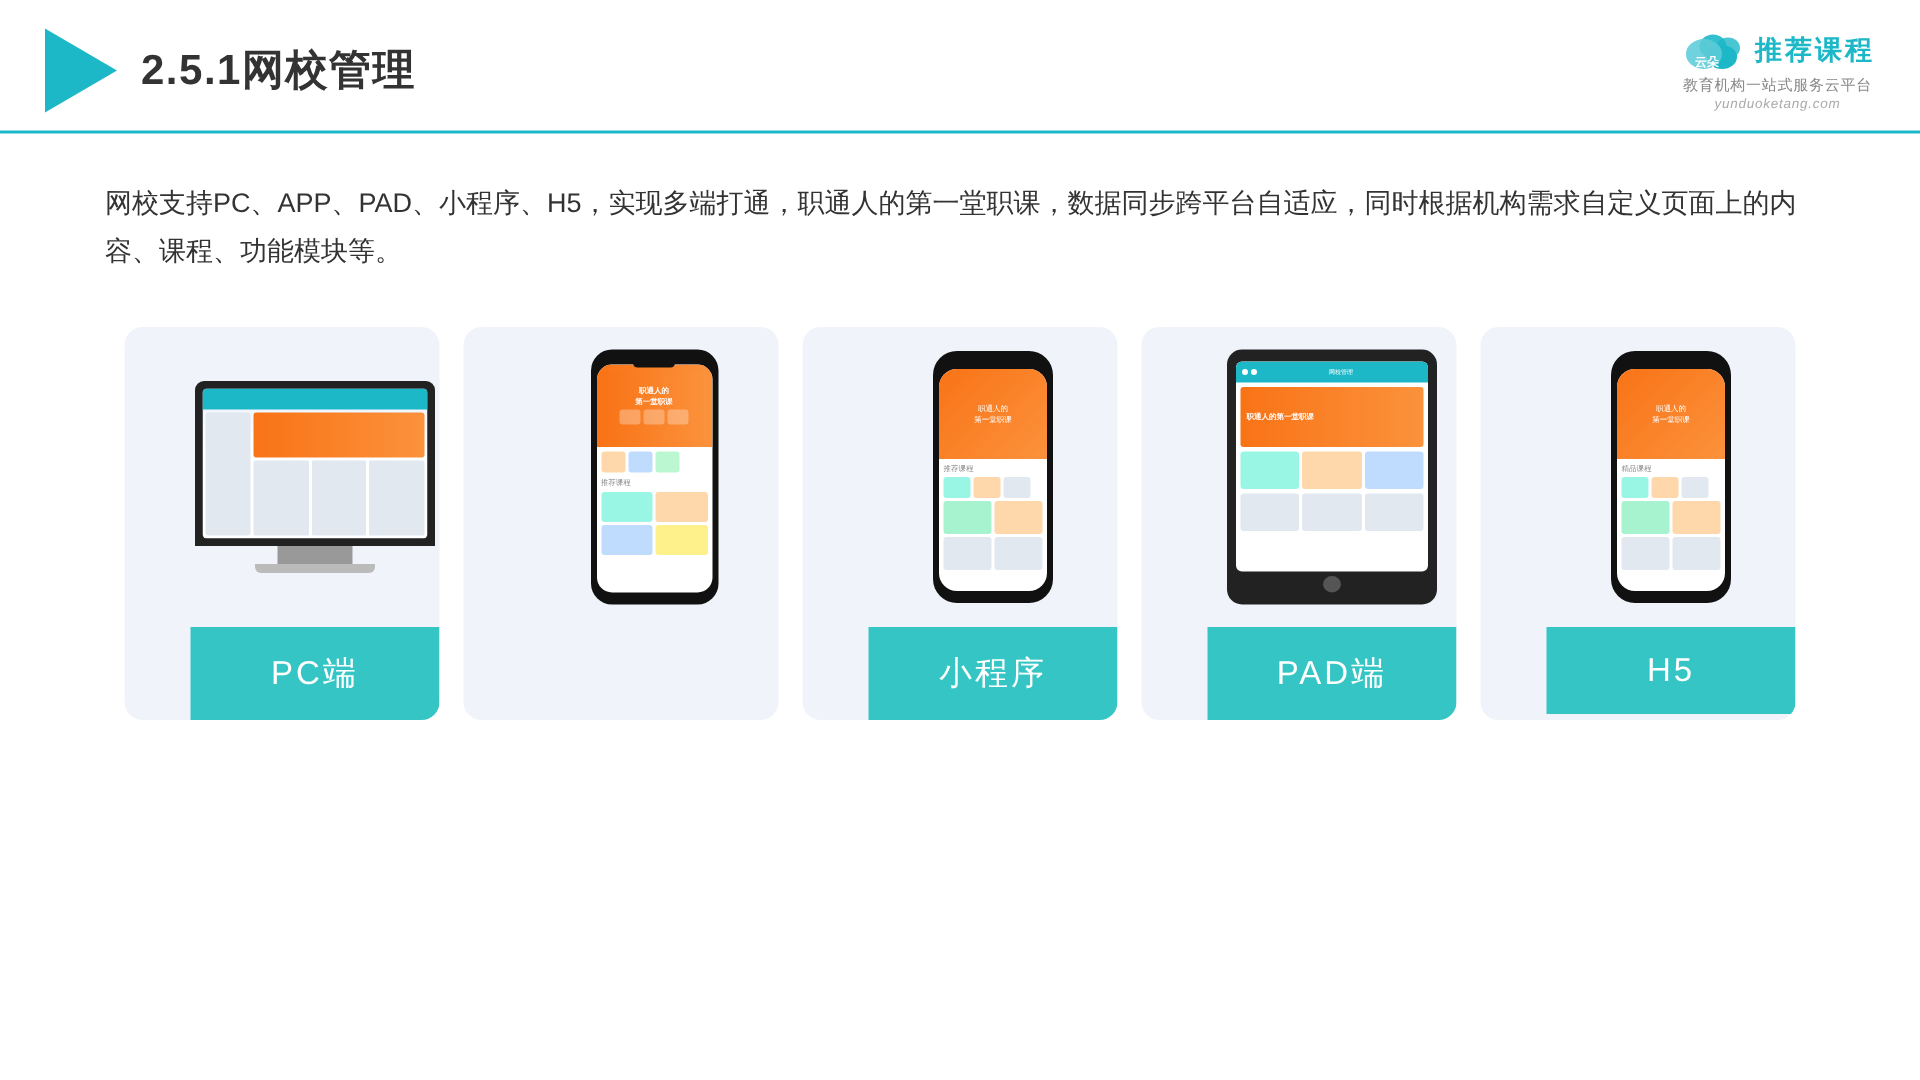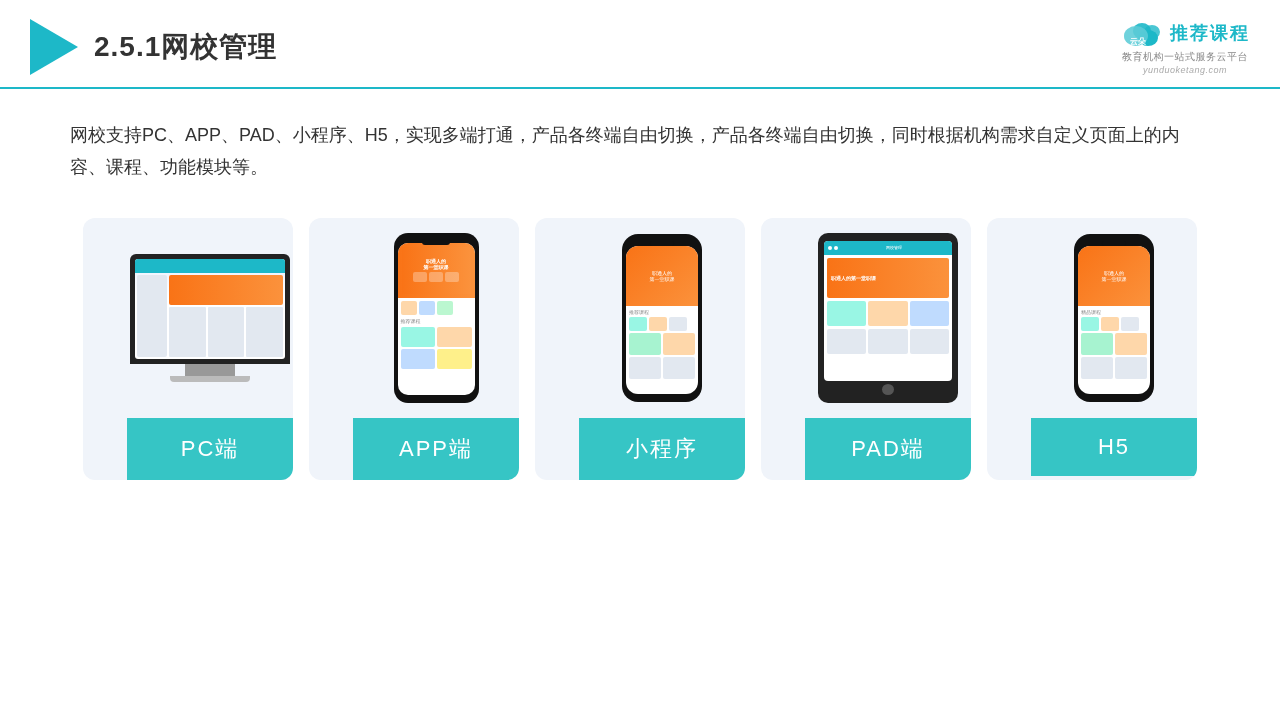--- a/index.html
+++ b/index.html
@@ -433,21 +433,21 @@
       <span class="brand-text">推荐课程</span>
     </div>
     <div class="brand-sub">
       <span>教育机构一站式服务云平台</span><br>
       <span style="font-size:9px; color:#aaa;font-style:italic;">yunduoketang.com</span>
     </div>
   </div>
 </header>
 
 <div class="description">
-  <p>网校支持PC、APP、PAD、小程序、H5，实现多端打通，产品各终端自由切换，产品各终端自由切换，同时根据机构需求自定义页面上的内容、课程、功能模块等。</p>
+  <p>网校支持PC、APP、PAD、小程序、H5，实现多端打通，职通人的第一堂职课，数据同步跨平台自适应，同时根据机构需求自定义页面上的内容、课程、功能模块等。</p>
 </div>
 
 <div class="cards-section">
 
   <div class="card">
     <div class="card-image-area">
       <div class="pc-mockup">
         <div class="pc-screen-outer">
           <div class="pc-screen-inner">
             <div class="pc-screen-content">
@@ -500,21 +500,20 @@
               <div class="phone-card-item orange"></div>
             </div>
             <div class="phone-card-row">
               <div class="phone-card-item blue"></div>
               <div class="phone-card-item yellow"></div>
             </div>
           </div>
         </div>
       </div>
     </div>
-    <div class="card-label">APP端</div>
   </div>
 
   <div class="card">
     <div class="card-image-area">
       <div class="mini-phone-mockup">
         <div class="mini-phone-notch"></div>
         <div class="mini-phone-screen">
           <div class="mini-phone-top">
             <div class="mini-phone-top-text">
               职通人的<br>第一堂职课

